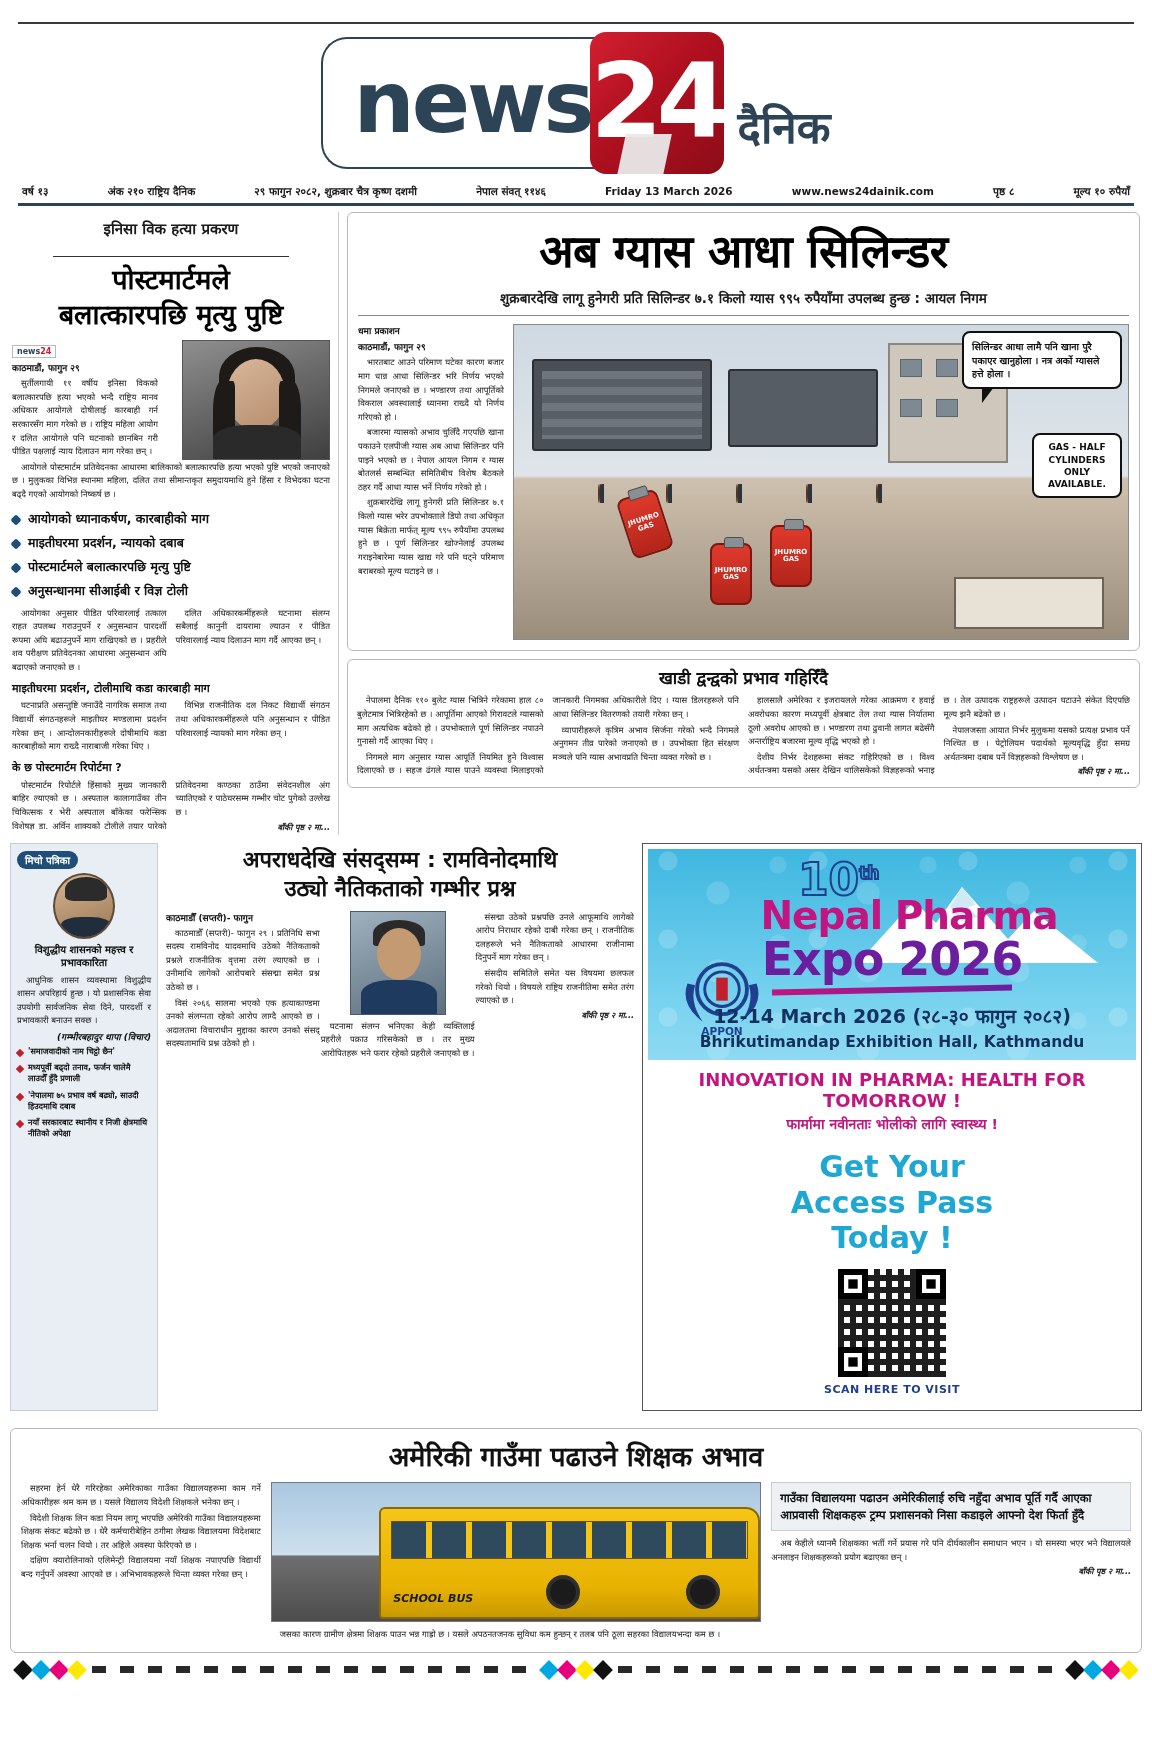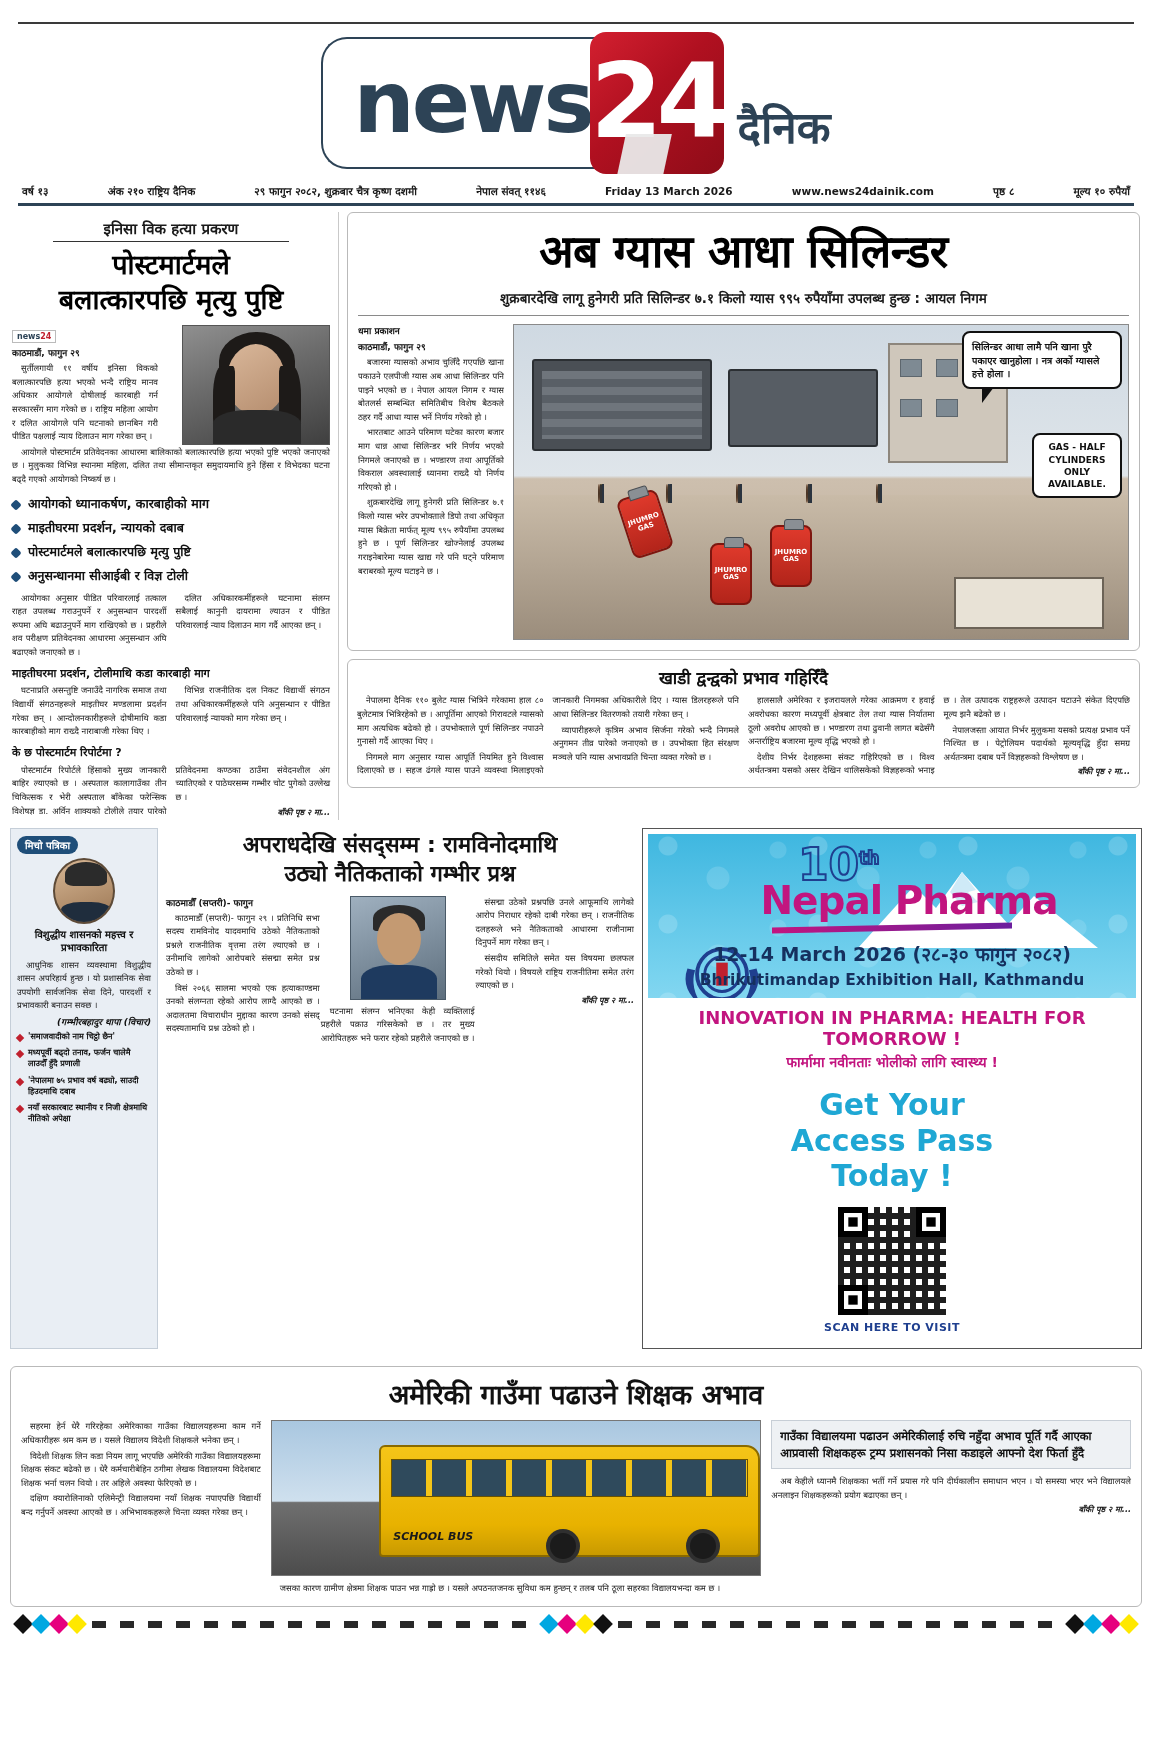--- a/index.html
+++ b/index.html
@@ -63,21 +63,21 @@
   .cols { display: flex; gap: 8px; padding: 6px 2px 0 2px; }
   .col-left { width: 318px; }
   .col-main { flex: 1; }
 
   .vline { width: 1px; background: #c9c9c9; }
 
   
   .kicker {
     text-align: center; font-family: "DejaVu Sans", sans-serif;
     font-size: 15px; font-weight: 700; color: #1a1a1a;
-    border-bottom: 1.5px solid #333; padding-bottom: 3px;
+    border-bottom: 1.5px solid #333; padding-bottom: 18px;
     width: 74%; margin: 6px auto 6px auto;
   }
   .hl-left {
     text-align: center; font-family: "DejaVu Sans", sans-serif;
     font-size: 27px; font-weight: 700; line-height: 1.28; color: #000;
     margin-bottom: 8px;
   }
   .left-top { display: flex; gap: 24px; align-items: flex-start; }
   .left-text { flex: 1; }
   .badge-logo {
@@ -343,21 +343,21 @@
   }
 
   
   .row3 { display:flex; gap: 8px; margin-top: 17px; }
   .r3-left { flex: 1; border: 1px solid #b9b9b9; border-radius: 6px; padding: 8px 10px; }
   .hl-r3 {
     text-align:center; font-family:"DejaVu Sans", sans-serif;
     font-size: 27px; font-weight: 700; margin-bottom: 8px;
   }
   .bus-photo {
-    width: 100%; height: 156px; border: 1px solid #777; position: relative; overflow: hidden;
+    width: 100%; height: 140px; border: 1px solid #777; position: relative; overflow: hidden;
     background: linear-gradient(180deg,#a9c7e0 0%,#cfe0ee 52%,#6f6f6f 53%,#4c4c4c 100%);
   }
   .bus-photo .bus {
     position:absolute; right: 0; top: 24px; width: 78%; height: 112px;
     background: linear-gradient(180deg,#f5c518 0%,#e8b200 72%,#c99a00 100%);
     border: 2px solid #8a6a00; border-radius: 6px 14px 4px 4px;
   }
   .bus-photo .bus .win {
     position:absolute; top: 12px; left: 10px; right: 10px; height: 38px;
     background: repeating-linear-gradient(90deg,#2f4a5c 0 34px,#f5c518 34px 40px);
@@ -480,22 +480,22 @@
     <div class="col-main">
       <div class="lead-box">
         <div class="hl-main">अब ग्यास आधा सिलिन्डर</div>
         <div class="subhead-main">शुक्रबारदेखि लागू हुनेगरी प्रति सिलिन्डर ७.१ किलो ग्यास ९९५ रुपैयाँमा उपलब्ध हुन्छ : आयल निगम</div>
 
         <div class="lead-body">
           <div class="lead-col-txt">
             <div class="byline">धमा प्रकाशन</div>
             <div class="byline">काठमाडौं, फागुन २९</div>
             <div class="body-text">
+              <p>भारतबाट आउने परिमाण घटेका कारण बजार माग धान्न आधा सिलिन्डर भरि निर्णय भएको निगमले जनाएको छ । भण्डारण तथा आपूर्तिको विकराल अवस्थालाई ध्यानमा राख्दै यो निर्णय गरिएको हो ।</p>
               <p>बजारमा ग्यासको अभाव चुलिँदै गएपछि खाना पकाउने एलपीजी ग्यास अब आधा सिलिन्डर पनि पाइने भएको छ । नेपाल आयल निगम र ग्यास बोतलर्स सम्बन्धित समितिबीच विशेष बैठकले ठहर गर्दै आधा ग्यास भर्ने निर्णय गरेको हो ।</p>
-              <p>भारतबाट आउने परिमाण घटेका कारण बजार माग धान्न आधा सिलिन्डर भरि निर्णय भएको निगमले जनाएको छ । भण्डारण तथा आपूर्तिको विकराल अवस्थालाई ध्यानमा राख्दै यो निर्णय गरिएको हो ।</p>
               <p>शुक्रबारदेखि लागू हुनेगरी प्रति सिलिन्डर ७.१ किलो ग्यास भरेर उपभोक्ताले डिपो तथा अधिकृत ग्यास बिक्रेता मार्फत् मूल्य ९९५ रुपैयाँमा उपलब्ध हुने छ । पूर्ण सिलिन्डर खोज्नेलाई उपलब्ध गराइनेबारेमा ग्यास खाद्य गरे पनि घट्ने परिमाण बराबरको मूल्य घटाइने छ ।</p>
             </div>
           </div>
 
           <div class="cartoon">
             <div class="road"></div>
             <div class="truck"></div>
             <div class="truck2"></div>
             <div class="bldg">
               <i class="w" style="left:10px;top:14px;width:22px;height:18px;"></i>
@@ -629,20 +629,21 @@
 
           <div class="ad-mt">
             <svg viewBox="0 0 240 86">
               <path d="M0 86 L56 24 L78 46 L104 10 L150 62 L176 34 L240 86 Z" fill="#ffffff"></path>
               <path d="M104 10 L118 28 L110 30 L120 40 L104 44 L92 30 Z" fill="#cfeaf7"></path>
             </svg>
           </div>
 
           <div class="ad-10"><span>10</span><sup>th</sup></div>
           <div class="ad-title">Nepal Pharma</div>
+          <div class="ad-title2">Expo 2026</div>
           <div class="ad-underline"></div>
 
           <div class="ad-dates">12-14 March 2026 (२८-३० फागुन २०८२)</div>
           <div class="ad-venue">Bhrikutimandap Exhibition Hall, Kathmandu</div>
 
           <div class="ad-white">
             <div class="ad-tag-en">INNOVATION IN PHARMA: HEALTH FOR TOMORROW !</div>
             <div class="ad-tag-np">फार्मामा नवीनताः भोलीको लागि स्वास्थ्य !</div>
 
             <div class="ad-cta">

